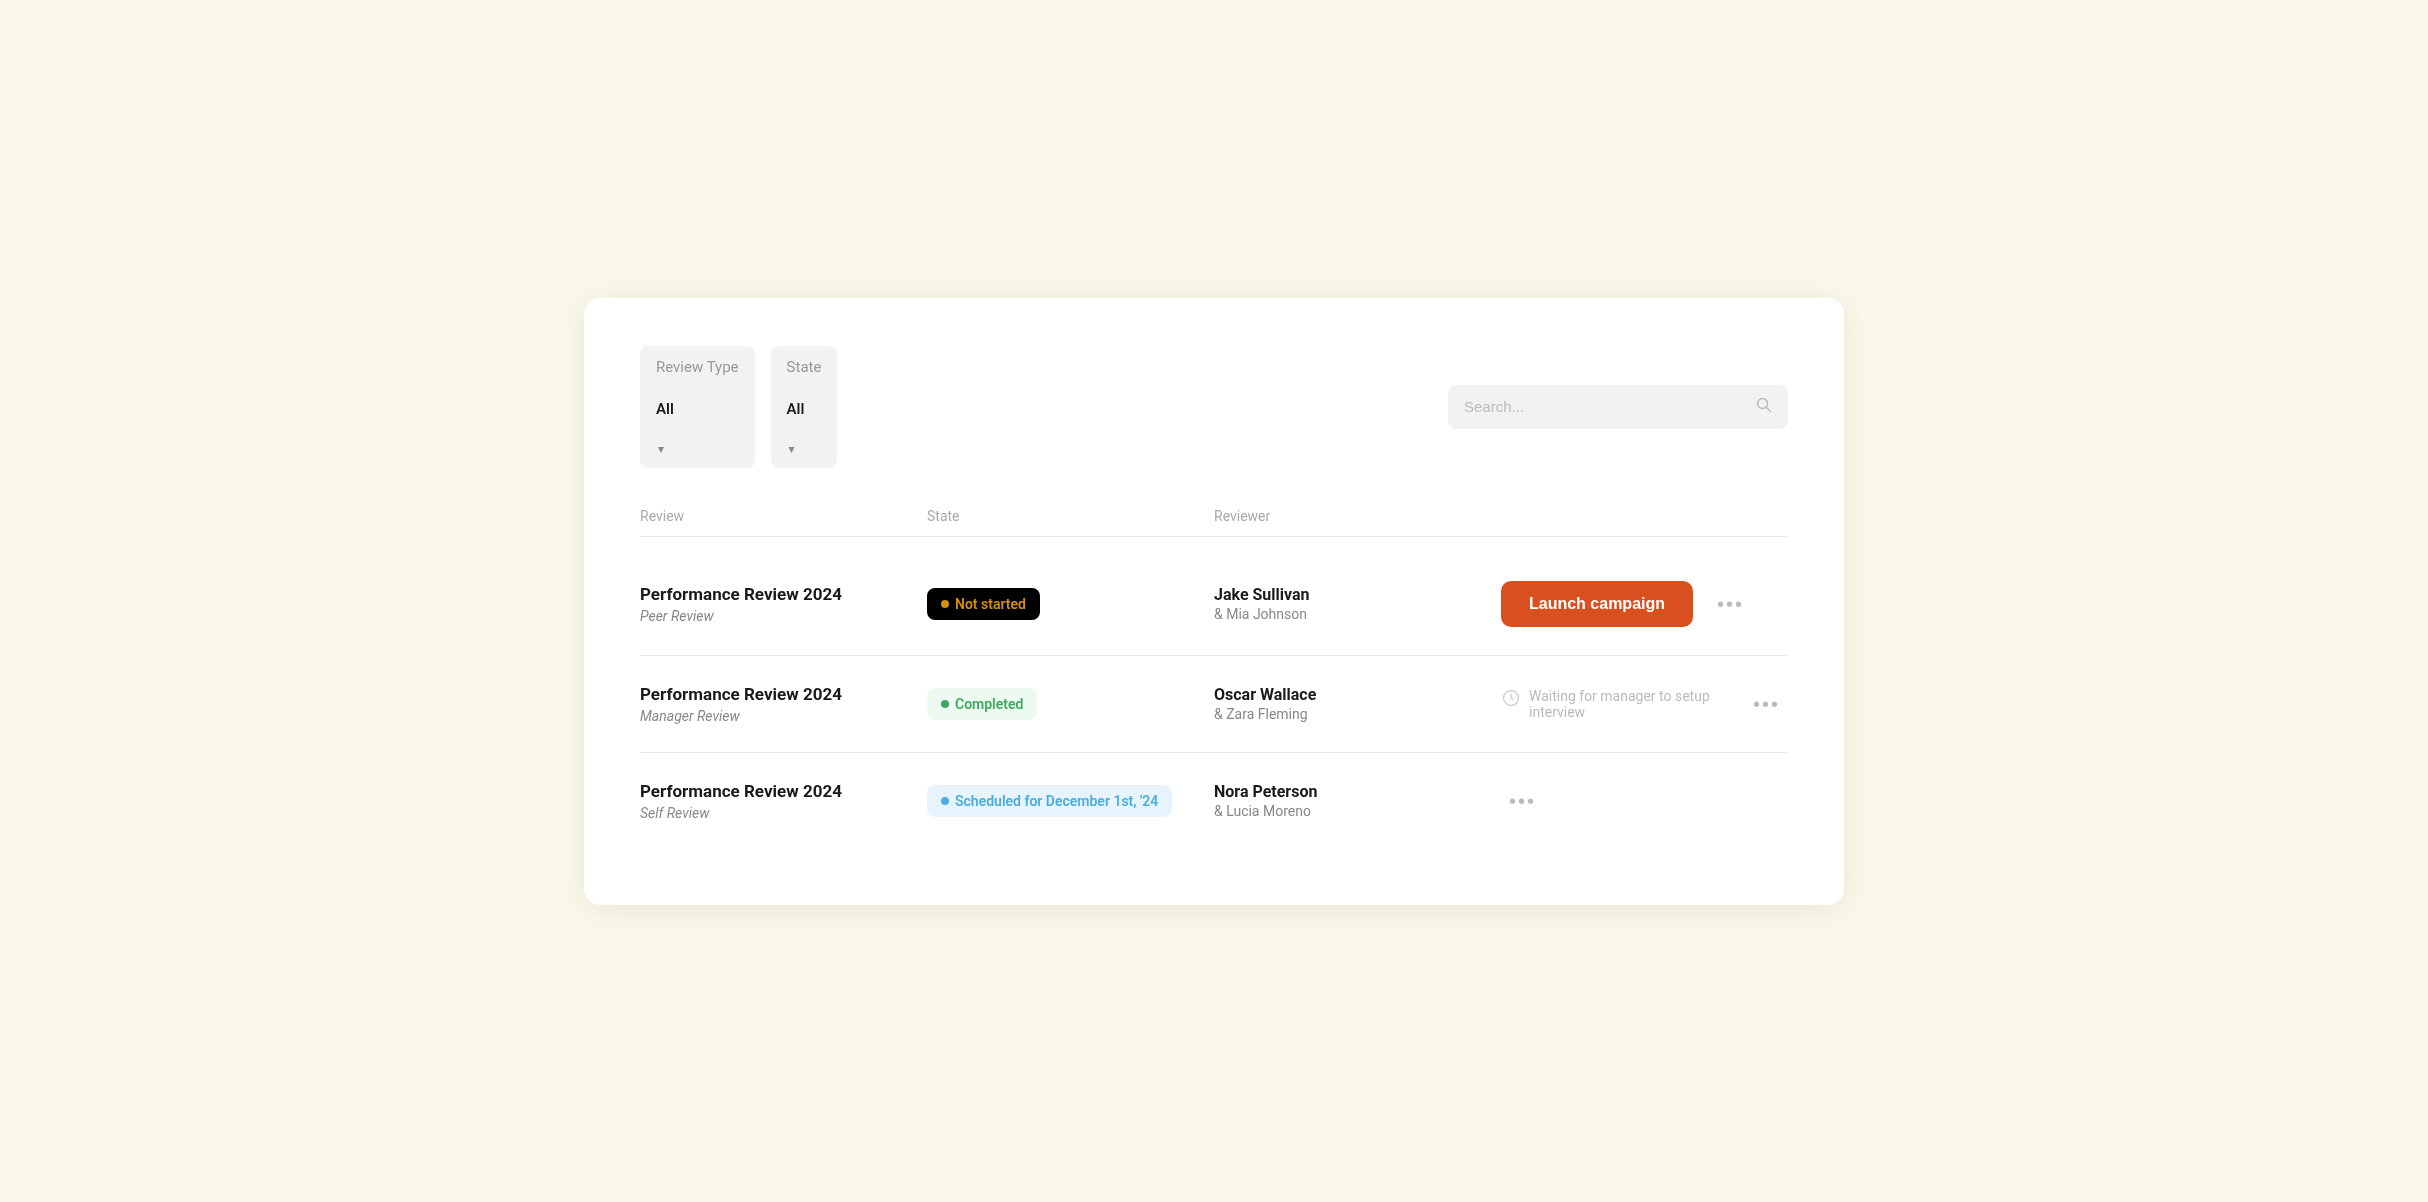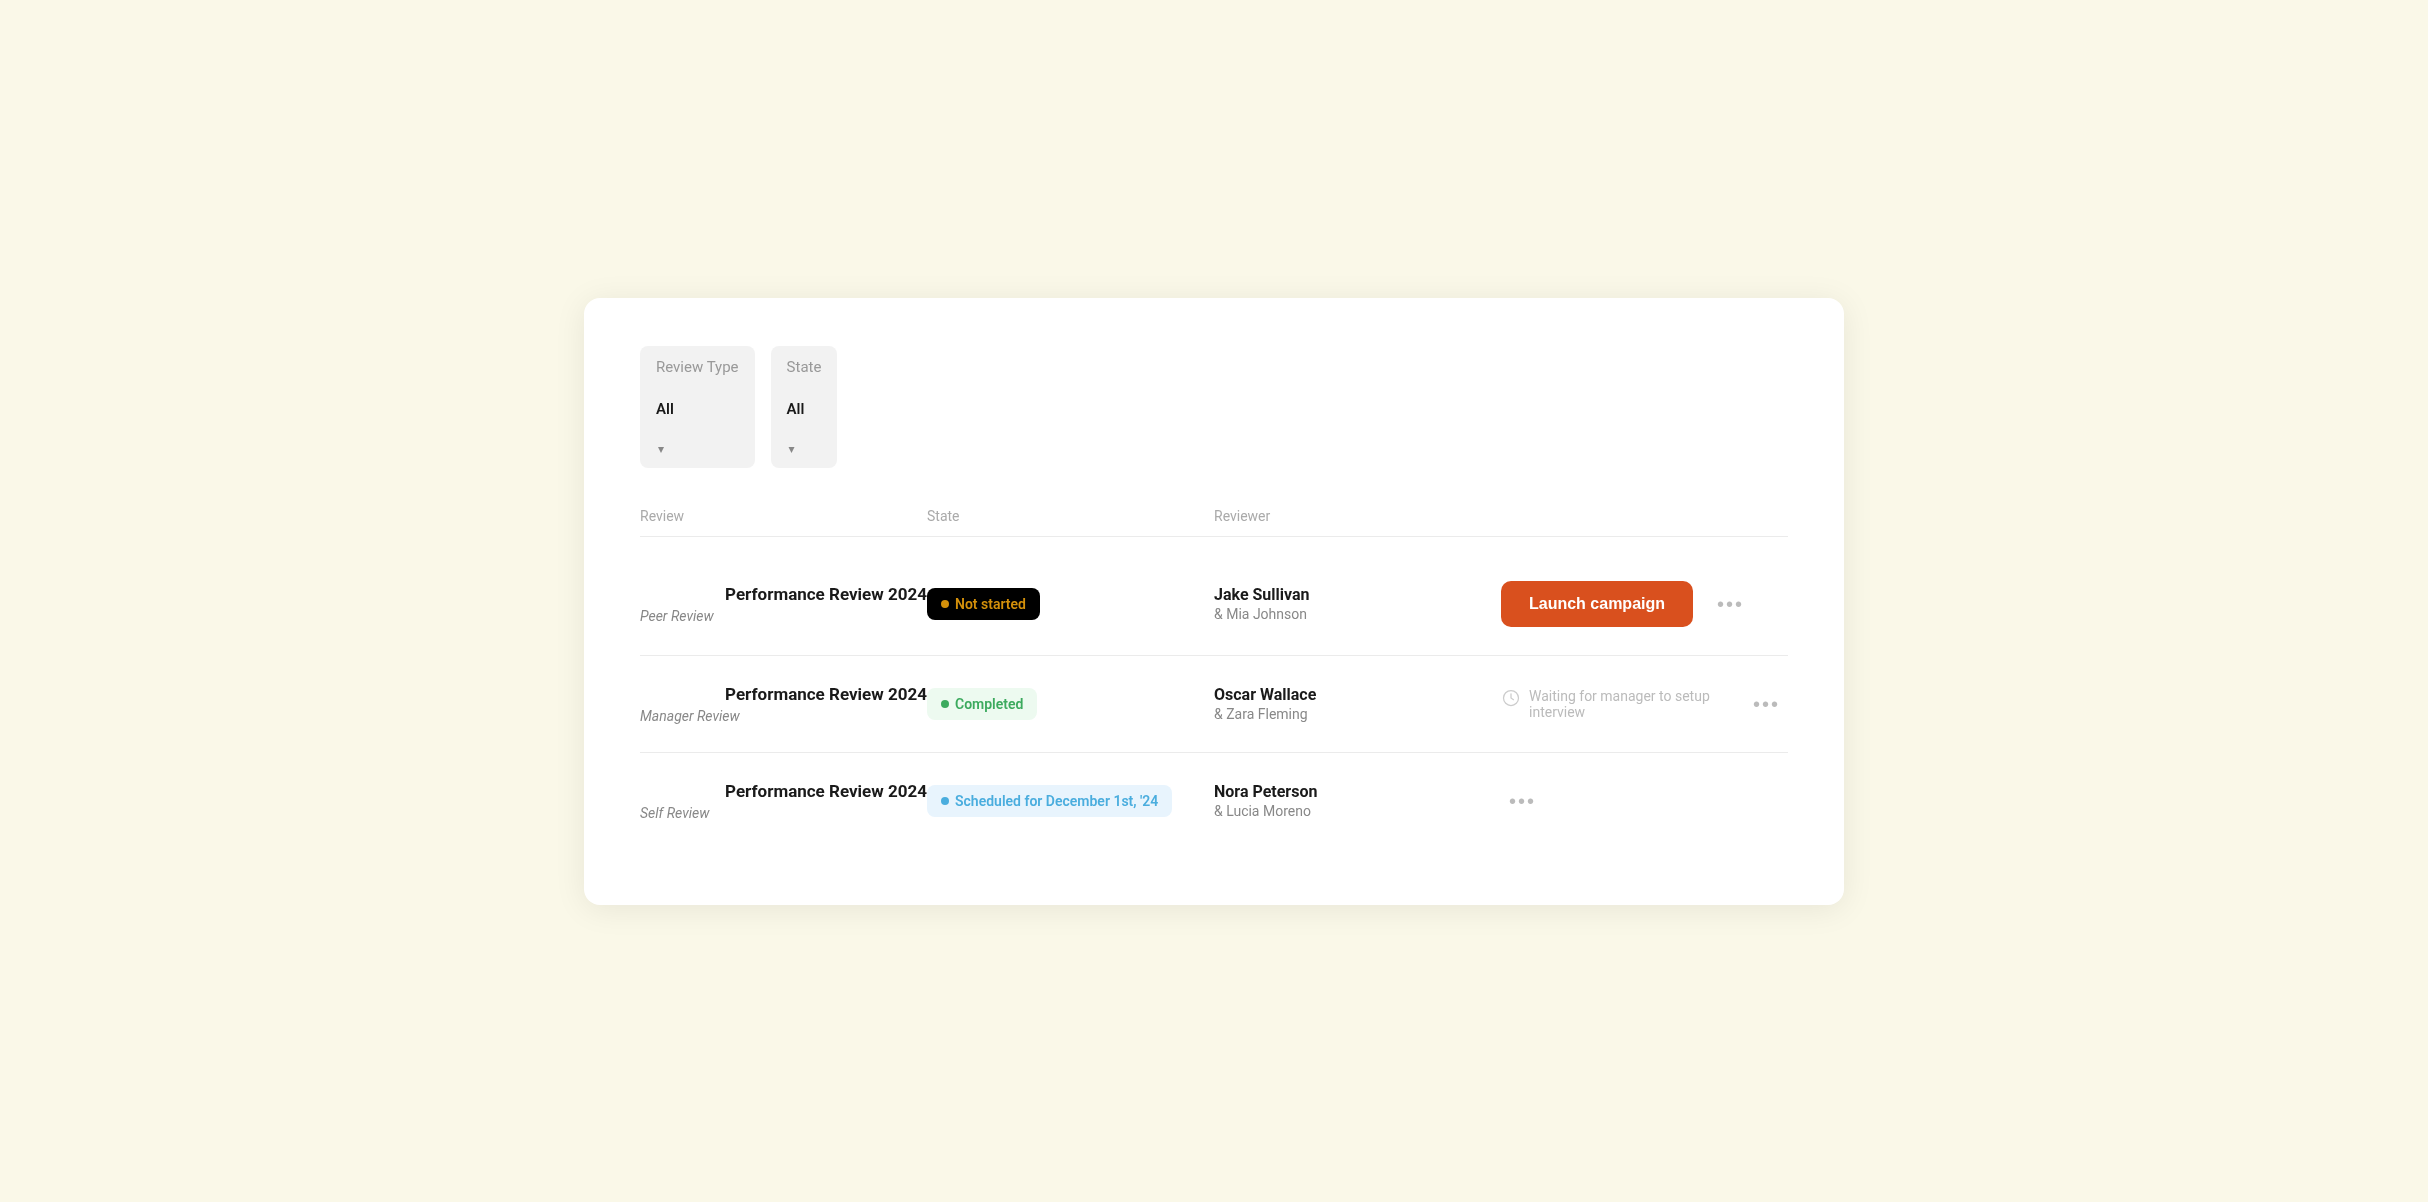--- a/index.html
+++ b/index.html
@@ -125,21 +125,20 @@
 
     .table-row:last-child {
       border-bottom: none;
     }
 
     .review-name {
       font-size: 17px;
       font-weight: 700;
       color: #1a1a1a;
       margin-bottom: 4px;
-      text-align: right;
     }
 
     .review-type {
       font-size: 14px;
       color: #888;
       font-weight: 400;
       font-style: italic;
     }
 
     .badge {
@@ -247,20 +246,29 @@
       <span class="filter-value">All</span>
       <span class="chevron">▾</span>
     </div>
 
     <div class="filter-select">
       <span class="filter-label">State</span>
       <span class="filter-value">All</span>
       <span class="chevron">▾</span>
     </div>
 
+    <div class="search-box">
+      <input type="text" placeholder="Search..." style="">
+      <span class="search-icon-svg">
+        <svg width="16" height="16" viewBox="0 0 16 16" fill="none">
+          <circle cx="6.5" cy="6.5" r="5" stroke="#bbb" stroke-width="1.5"></circle>
+          <line x1="10.5" y1="10.5" x2="14.5" y2="14.5" stroke="#bbb" stroke-width="1.5" stroke-linecap="round"></line>
+        </svg>
+      </span>
+    </div>
   </div>
 
   <div class="table-header">
     <div class="table-header-cell">Review</div>
     <div class="table-header-cell">State</div>
     <div class="table-header-cell">Reviewer</div>
     <div class="table-header-cell"></div>
   </div>
 
   <div class="table-row">

